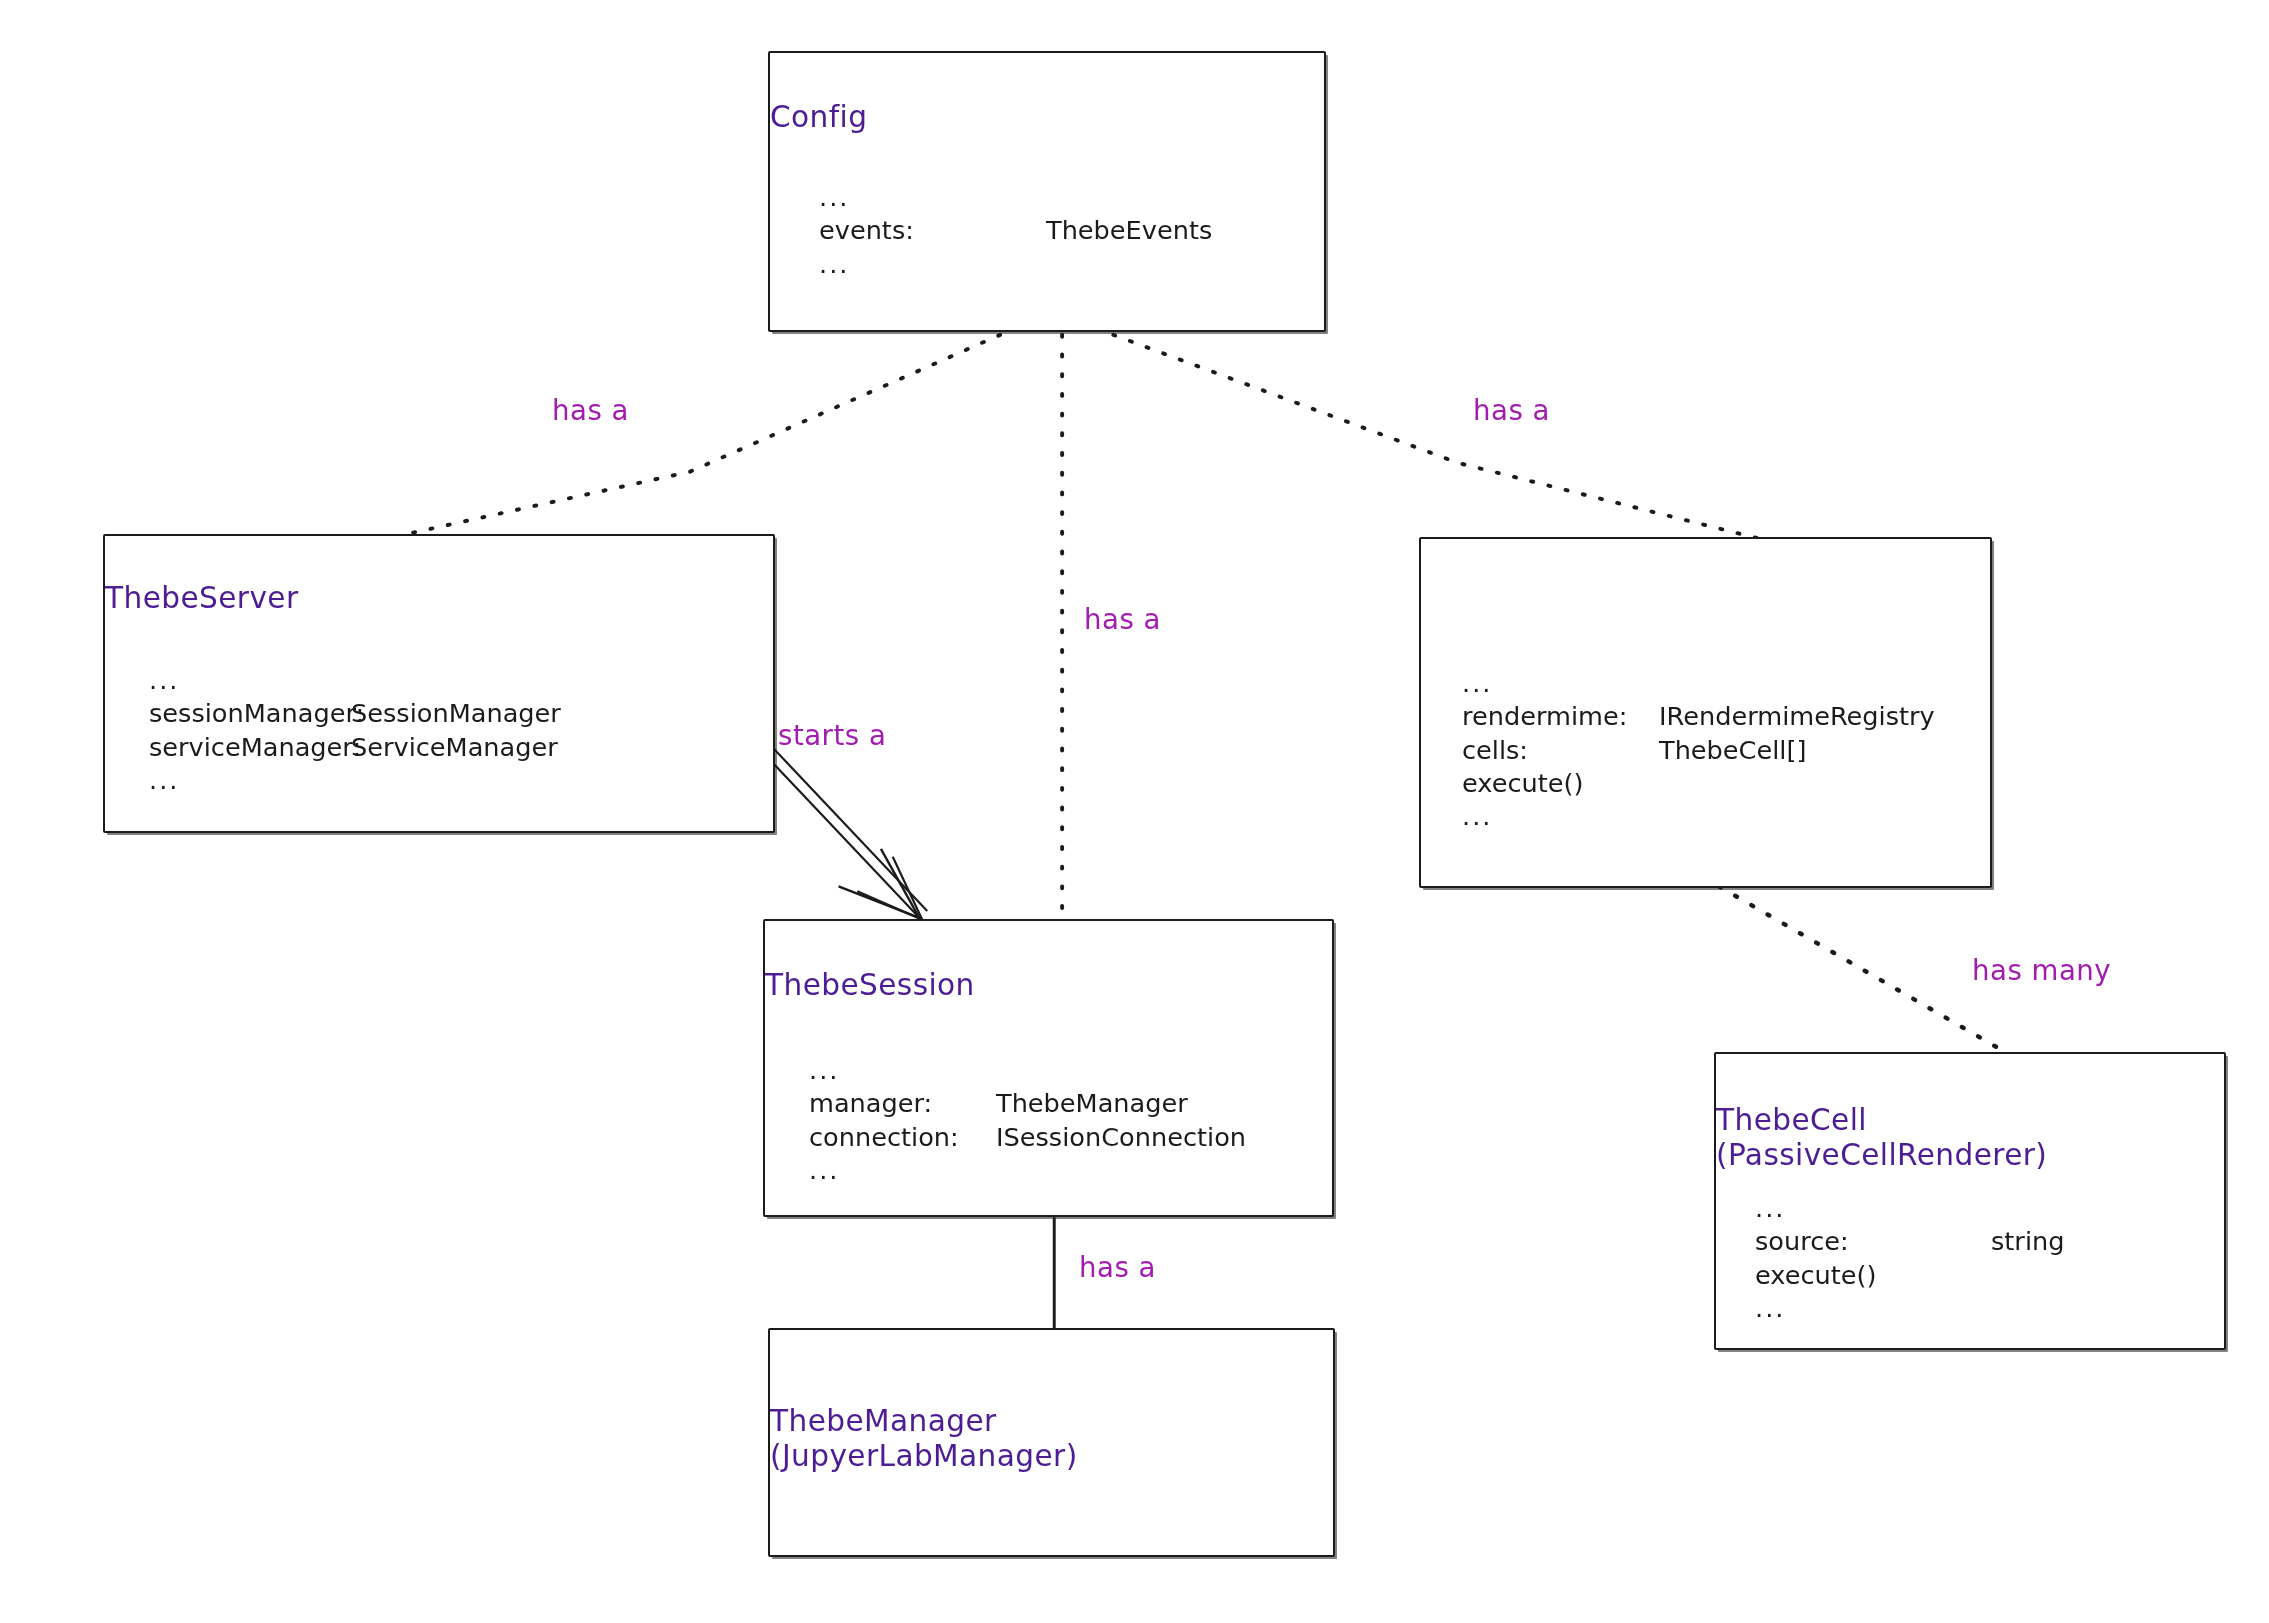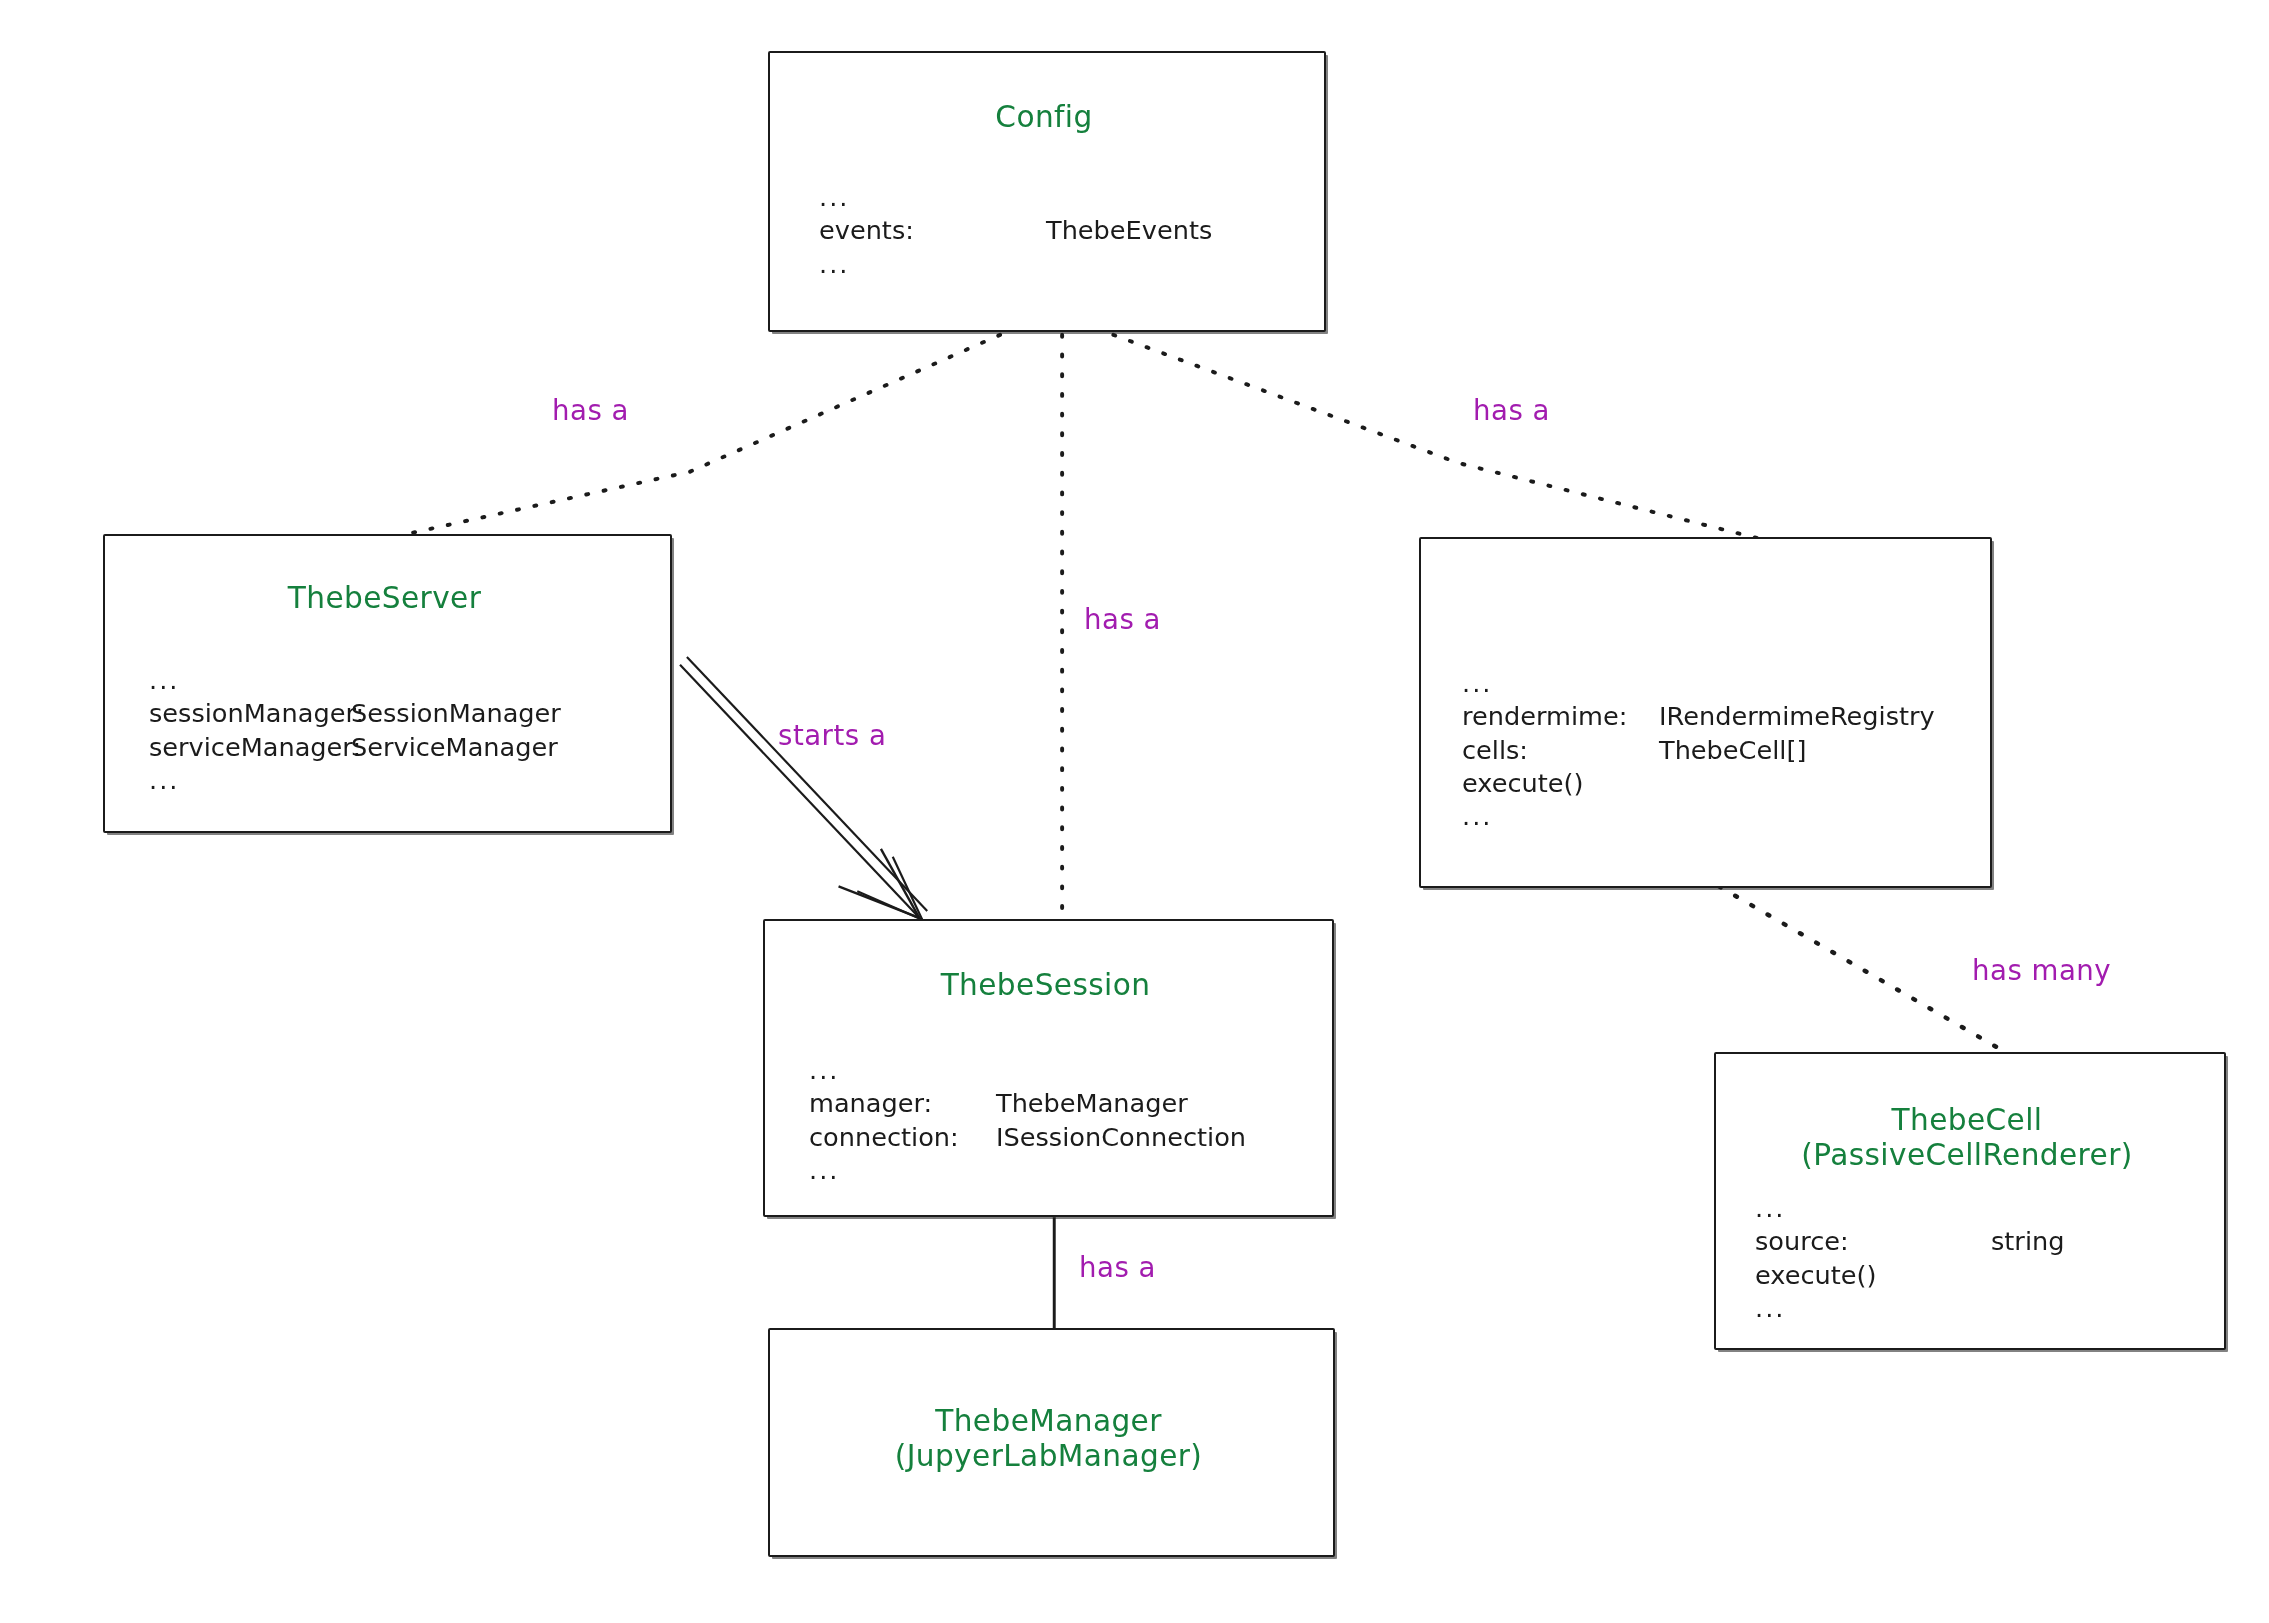--- a/index.html
+++ b/index.html
@@ -28,22 +28,22 @@
     box-sizing: border-box;
     background: #ffffff;
     border: 2.5px solid #1b1b1b;
     border-radius: 2px;
     box-shadow: 3px 3px 0 -1px rgba(27,27,27,0.55);
   }
   .node-title {
     position: absolute;
     left: 0;
     right: 6px;
-    text-align: center;
-    color: #15803d;
+    text-align: left;
+    color: #4c1d95;
     font-size: 29.6px;
     line-height: 1.18;
     letter-spacing: 0.4px;
     white-space: pre-line;
   }
   .node-body {
     position: absolute;
     color: #1b1b1b;
     font-size: 25.6px;
     line-height: 1.3;
@@ -66,21 +66,21 @@
   .edge-label {
     position: absolute;
     color: #a21caf;
     font-size: 27.6px;
     white-space: nowrap;
     letter-spacing: 0.5px;
   }
 
   
   #node-config      { left: 768px;  top: 51px;   width: 558px;  height: 281px; }
-  #node-thebeserver { left: 103px;  top: 534px;  width: 569px;  height: 299px; }
+  #node-thebeserver { left: 103px;  top: 534px;  width: 672px;  height: 299px; }
   #node-thebenotebook { left: 1419px; top: 537px; width: 573px; height: 351px; }
   #node-thebesession  { left: 763px;  top: 919px; width: 571px; height: 298px; }
   #node-thebecell     { left: 1714px; top: 1052px; width: 512px; height: 298px; }
   #node-thebemanager  { left: 768px;  top: 1328px; width: 567px; height: 229px; }
 
   
   #node-config      .node-title { top: 47px; }
   #node-thebeserver .node-title { top: 45px; }
   #node-thebenotebook .node-title { top: 45px; }
   #node-thebesession  .node-title { top: 47px; }

